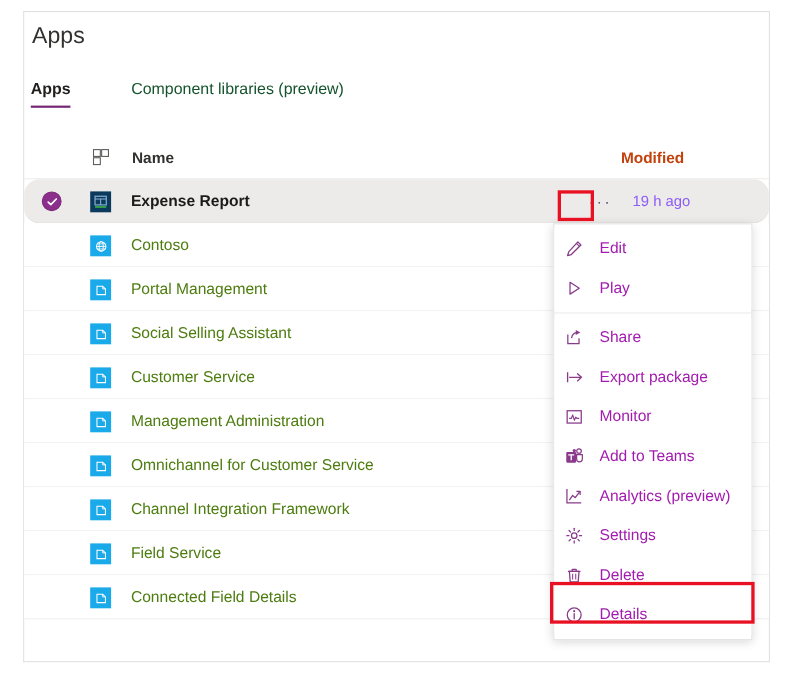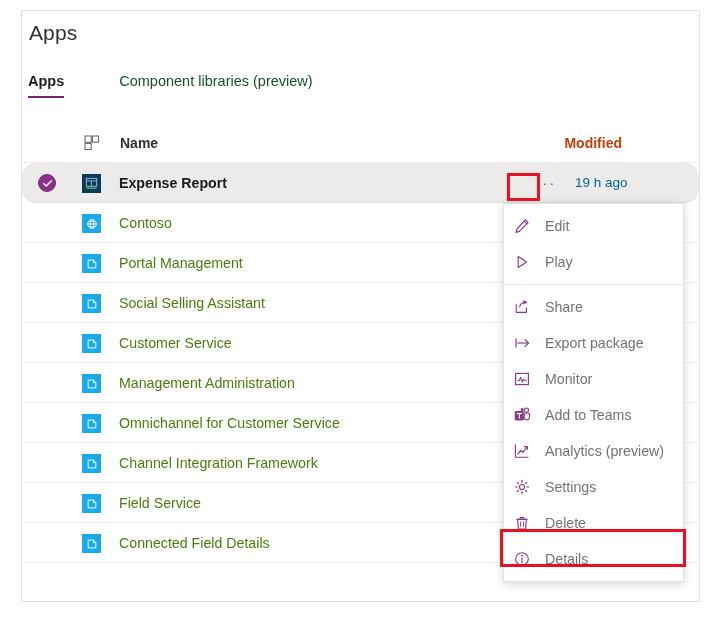--- a/index.html
+++ b/index.html
@@ -121,21 +121,21 @@
     position: absolute; left: 503px; top: 0;
     width: 42px; height: 40px;
     display: flex; align-items: center; justify-content: center;
     color: #5f4b77;
     letter-spacing: 2.5px;
     font-size: 14px;
   }
   .row .modified {
     position: absolute; left: 553px; top: 0;
     height: 40px; line-height: 40px;
-    font-size: 13.5px; color: #0369a1;
+    font-size: 13.5px; color: #8b5cf6;
   }
 
   
   .tile {
     width: 19px; height: 19px;
     background: #1aaaea;
     display: flex; align-items: center; justify-content: center;
   }
   .tile.dark { background: #0b3a5d; }
   .tile svg { display: block; }
@@ -169,21 +169,21 @@
   }
   .menu-item .mi-icon {
     width: 22px; height: 18px;
     display: flex; align-items: center; justify-content: flex-start;
     color: #8a3a8a;
     flex: 0 0 22px;
   }
   .menu-item .mi-label {
     margin-left: 9px;
     font-size: 14.2px;
-    color: #737373;
+    color: #a21caf;
     white-space: nowrap;
   }
   .menu-sep {
     height: 1px;
     background: #ececec;
     margin: 4px 0;
   }
 
   
   .redbox {

